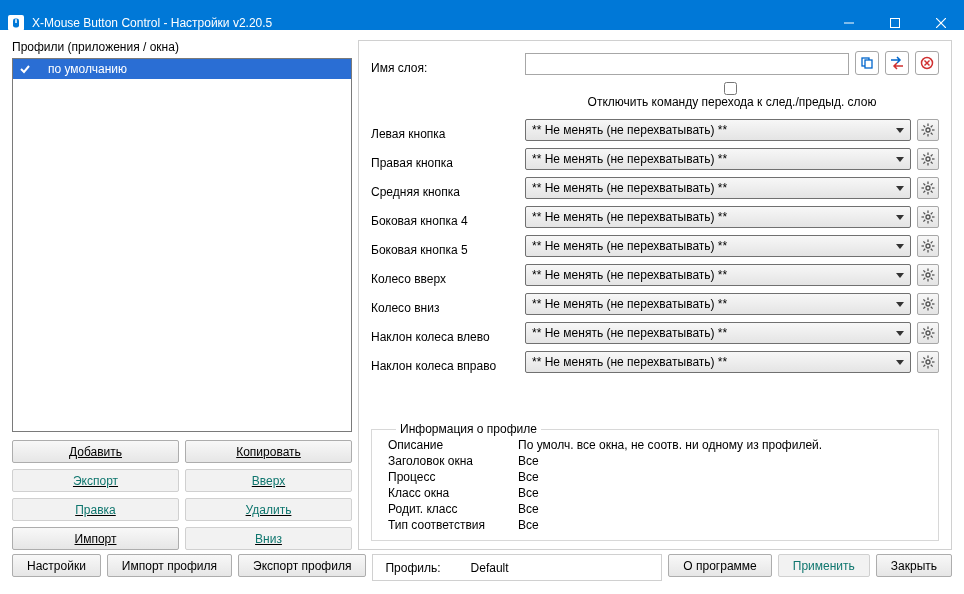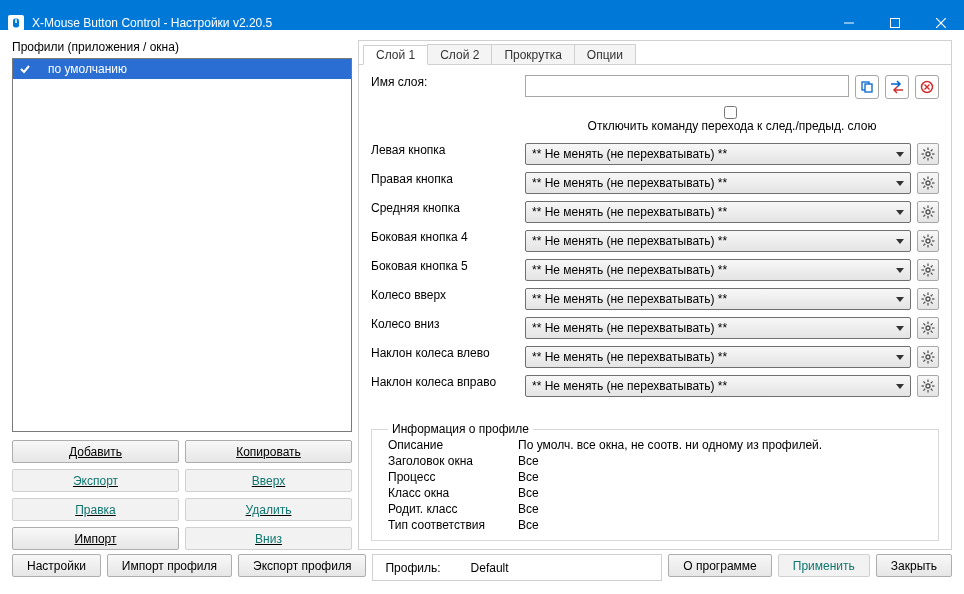--- a/index.html
+++ b/index.html
@@ -55,21 +55,21 @@
   .tabs { display:flex; height:24px; background:#fff; border-bottom:1px solid #d0d0d0; padding-left:4px; padding-top:3px; gap:0; }
   .tab {
     padding:3px 12px 0 12px; border:1px solid #d0d0d0; border-bottom:none;
     background:#f4f4f4; margin-right:-1px; color:#333;
     position:relative;
   }
   .tab.active { background:#fff; border-bottom:1px solid #fff; top:1px; padding-top:2px; }
 
   .tab-body { flex:1; padding:10px 12px 8px 12px; display:flex; flex-direction:column; }
 
-  .row { display:flex; align-items:flex-start; margin-bottom:7px; }
+  .row { display:flex; align-items:flex-end; margin-bottom:7px; }
   .row .lbl { width:154px; }
 
   .layer-name-input {
     flex:1; height:22px; border:1px solid #a7a7a7; padding:2px 4px; background:#fff;
   }
   .icon-btn {
     width:24px; height:24px; border:1px solid #a7a7a7; margin-left:6px; border-radius:3px;
     display:flex; align-items:center; justify-content:center; background:#fff;
   }
 
@@ -87,21 +87,21 @@
   }
   .gear-btn {
     width:22px; height:22px; margin-left:6px; border:1px solid #a7a7a7; border-radius:2px;
     background:linear-gradient(#f7f7f7,#e4e4e4); display:flex; align-items:center; justify-content:center;
   }
 
   
   .group {
     border:1px solid #d8d8d8; padding:8px 10px 6px 10px; margin-top:auto; position:relative;
   }
-  .group-legend { position:absolute; top:-8px; left:16px; background:#fff; padding:0 4px; }
+  .group-legend { position:absolute; top:-8px; left:24px; background:#fff; padding:0 4px; }
   .info-row { display:flex; margin-bottom:2px; }
   .info-row .ilbl { width:130px; margin-left:6px; }
   .info-row .ival { flex:1; }
 
   
   .bottom-bar {
     position:absolute; left:12px; right:12px; bottom:12px; height:28px;
     display:flex; gap:6px; 
   }
   .bottom-bar .btn { padding:0 14px; height:23px; }
@@ -180,26 +180,20 @@
         <div class="btn">
             <span>Импорт</span>
           </div>
         <div class="btn disabled">
             <span>Вниз</span>
           </div>
       </div>
     </div>
 
     <div class="right-pane">
-      <div class="tabs">
-        <div class="tab active"><span>Слой 1</span></div>
-        <div class="tab"><span>Слой 2</span></div>
-        <div class="tab"><span>Прокрутка</span></div>
-        <div class="tab"><span>Опции</span></div>
-      </div>
 
       <div class="tab-body">
         <div class="row">
           <div class="lbl">Имя слоя:</div>
           <input class="layer-name-input" value="" style="">
           <div class="icon-btn">
             <svg width="14" height="14" viewBox="0 0 14 14">
                 <rect x="2" y="2" width="7" height="8" fill="none" stroke="#0066cc" stroke-width="1.3"></rect>
                 <rect x="5" y="4" width="7" height="8" fill="#fff" stroke="#0066cc" stroke-width="1.3"></rect>
               </svg>

